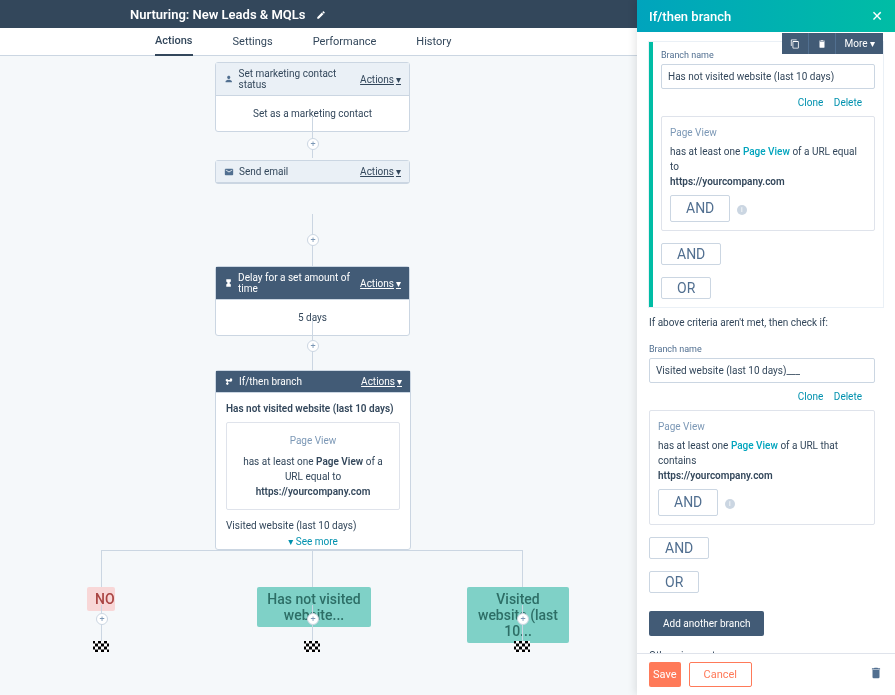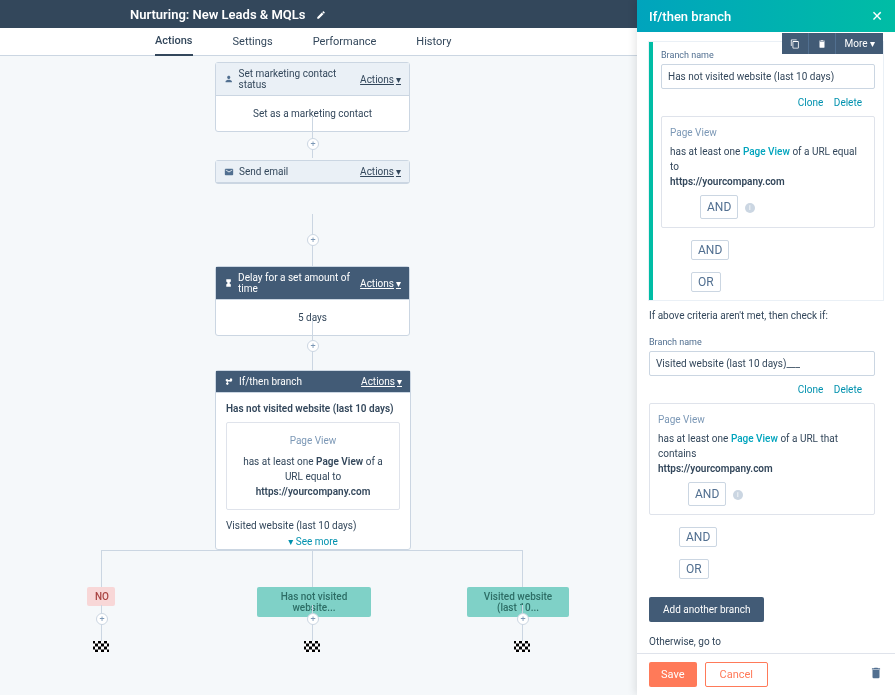--- a/index.html
+++ b/index.html
@@ -27,21 +27,21 @@
 .plus-btn { position: absolute; left: 307px; width: 12px; height: 12px; border-radius: 50%; background: #fff; border: 1px solid #cbd6e2; color: #7c98b6; display: flex; align-items: center; justify-content: center; font-size: 9px; cursor: pointer; }
 
 .branch-node { width: 196px; left: 215px; }
 .branch-body { padding: 10px; text-align: left; font-size: 10px; color: #33475b; }
 .branch-body .branch-title { font-weight: 600; margin-bottom: 8px; }
 .criteria-box { border: 1px solid #dfe3eb; border-radius: 2px; padding: 10px; text-align: center; margin-bottom: 10px; font-size: 10px; line-height: 1.5; }
 .criteria-box .heading { color: #7c98b6; margin-bottom: 6px; }
 .criteria-box b { font-weight: 600; }
 .see-more { text-align: center; color: #0091ae; font-size: 10px; cursor: pointer; padding: 5px 0; }
 
-.branch-label { position: absolute; top: 531px; padding: 4px 8px; font-size: 10px; font-weight: 500; border-radius: 2px; text-align: center; }
+.branch-label { position: absolute; top: 531px; padding: 4px 8px; font-size: 14px; font-weight: 500; border-radius: 2px; text-align: center; }
 .branch-label.no { background: #f8d7d7; color: #a94442; left: 87px; width: 28px; }
 .branch-label.teal { background: #7fd1c7; color: #2d6e66; }
 .bl1 { left: 257px; width: 114px; }
 .bl2 { left: 467px; width: 102px; }
 
 .checkered { position: absolute; top: 585px; width: 16px; height: 11px; background: repeating-conic-gradient(#000 0% 25%, #fff 0% 50%) 50% / 6px 6px; }
 
 
 .panel { position: absolute; top: 0; right: 0; width: 258px; height: 695px; background: #fff; box-shadow: -2px 0 8px rgba(0,0,0,.1); display: flex; flex-direction: column; }
 .panel-header { background: linear-gradient(90deg, #00a4bd, #00bda5); color: #fff; padding: 8px 12px; display: flex; justify-content: space-between; align-items: center; font-size: 13px; font-weight: 500; }
@@ -56,27 +56,27 @@
 .branch-block { border-left: 4px solid #00bda5; padding: 8px; background: #fff; margin-bottom: 10px; box-shadow: 0 0 0 1px #eaf0f6; }
 .branch-block.no-accent { border-left: none; box-shadow: none; padding-left: 0; }
 .branch-block .small-label { font-size: 9px; color: #516f90; margin-bottom: 4px; }
 .branch-block input { width: 100%; border: 1px solid #cbd6e2; border-radius: 2px; padding: 6px; font-size: 10px; color: #33475b; }
 .branch-block .links { text-align: right; margin: 8px 13px; font-size: 10px; }
 .branch-block .links a { color: #0091ae; margin-left: 8px; cursor: pointer; }
 .filter-card { border: 1px solid #dfe3eb; border-radius: 2px; padding: 8px; font-size: 10px; line-height: 1.5; margin-bottom: 6px; }
 .filter-card .heading { color: #7c98b6; margin-bottom: 4px; }
 .filter-card b { font-weight: 600; color: #33475b; }
 .filter-card a { color: #00a4bd; font-weight: 500; }
-.pill { display: inline-block; border: 1px solid #cbd6e2; border-radius: 2px; padding: 2px 6px; font-size: 12px; color: #516f90; margin-top: 6px; margin-right: 4px; cursor: pointer; margin-left: 30px; }
+.pill { display: inline-block; border: 1px solid #cbd6e2; border-radius: 2px; padding: 2px 15px; font-size: 14px; color: #516f90; margin-top: 6px; margin-right: 4px; cursor: pointer; }
 .info-dot { display: inline-block; width: 10px; height: 10px; border-radius: 50%; background: #cbd6e2; color: #fff; font-size: 7px; text-align: center; line-height: 10px; vertical-align: middle; }
 
 .add-branch-btn { background: #425b76; color: #fff; border: none; padding: 7px 14px; font-size: 10px; border-radius: 2px; cursor: pointer; }
 
 .panel-footer { border-top: 1px solid #dfe3eb; padding: 8px 12px; display: flex; align-items: center; gap: 8px; }
-.panel-footer .save { background: #ff7a59; color: #fff; border: none; padding: 6px 12px; font-size: 11px; border-radius: 2px; cursor: pointer; }
+.panel-footer .save { background: #ff7a59; color: #fff; border: none; padding: 6px 4px; font-size: 11px; border-radius: 2px; cursor: pointer; }
 .panel-footer .cancel { background: #fff; color: #ff7a59; border: 1px solid #ff7a59; padding: 5px 14px; font-size: 11px; border-radius: 2px; cursor: pointer; }
 .panel-footer .trash { margin-left: auto; cursor: pointer; color: #516f90; }
 
 .icon-svg { width: 10px; height: 10px; display: inline-block; vertical-align: middle; }
 </style>
 </head>
 <body>
 
 <div class="top-header">
   <span class="title">Nurturing: New Leads &amp; MQLs</span>

